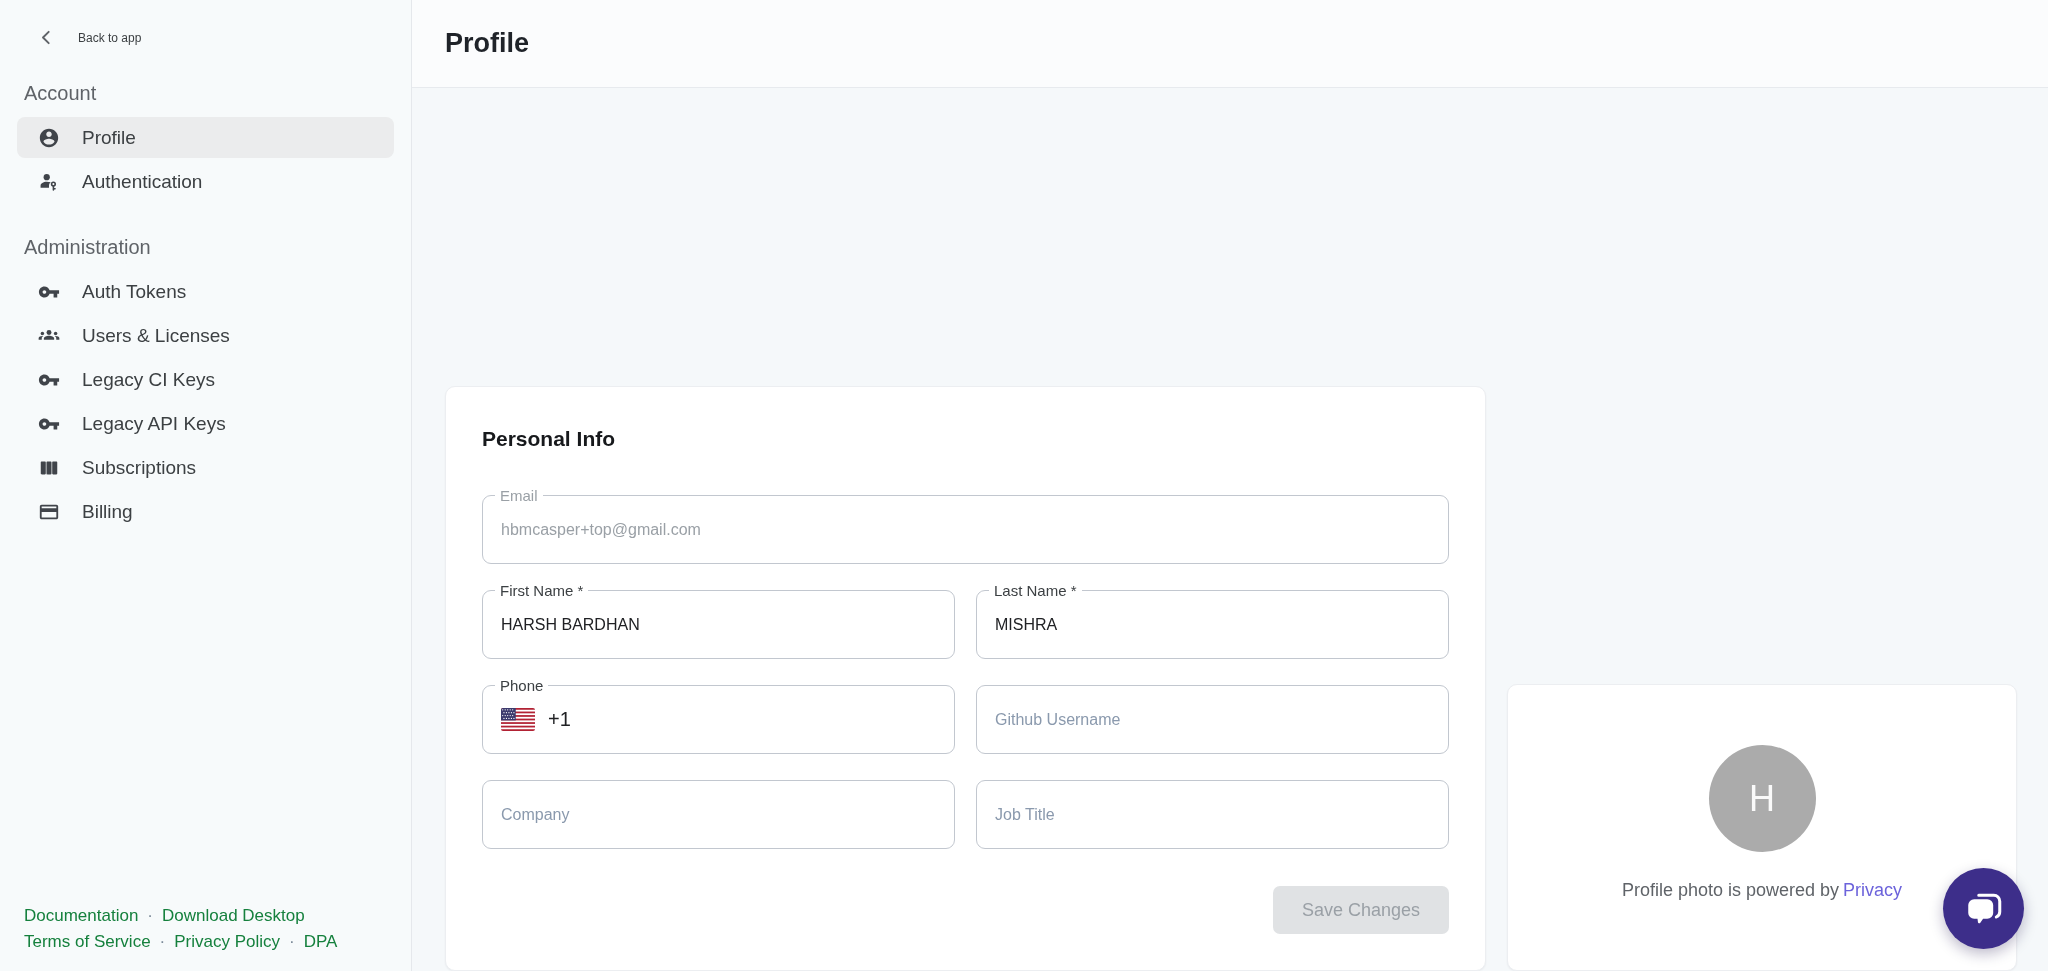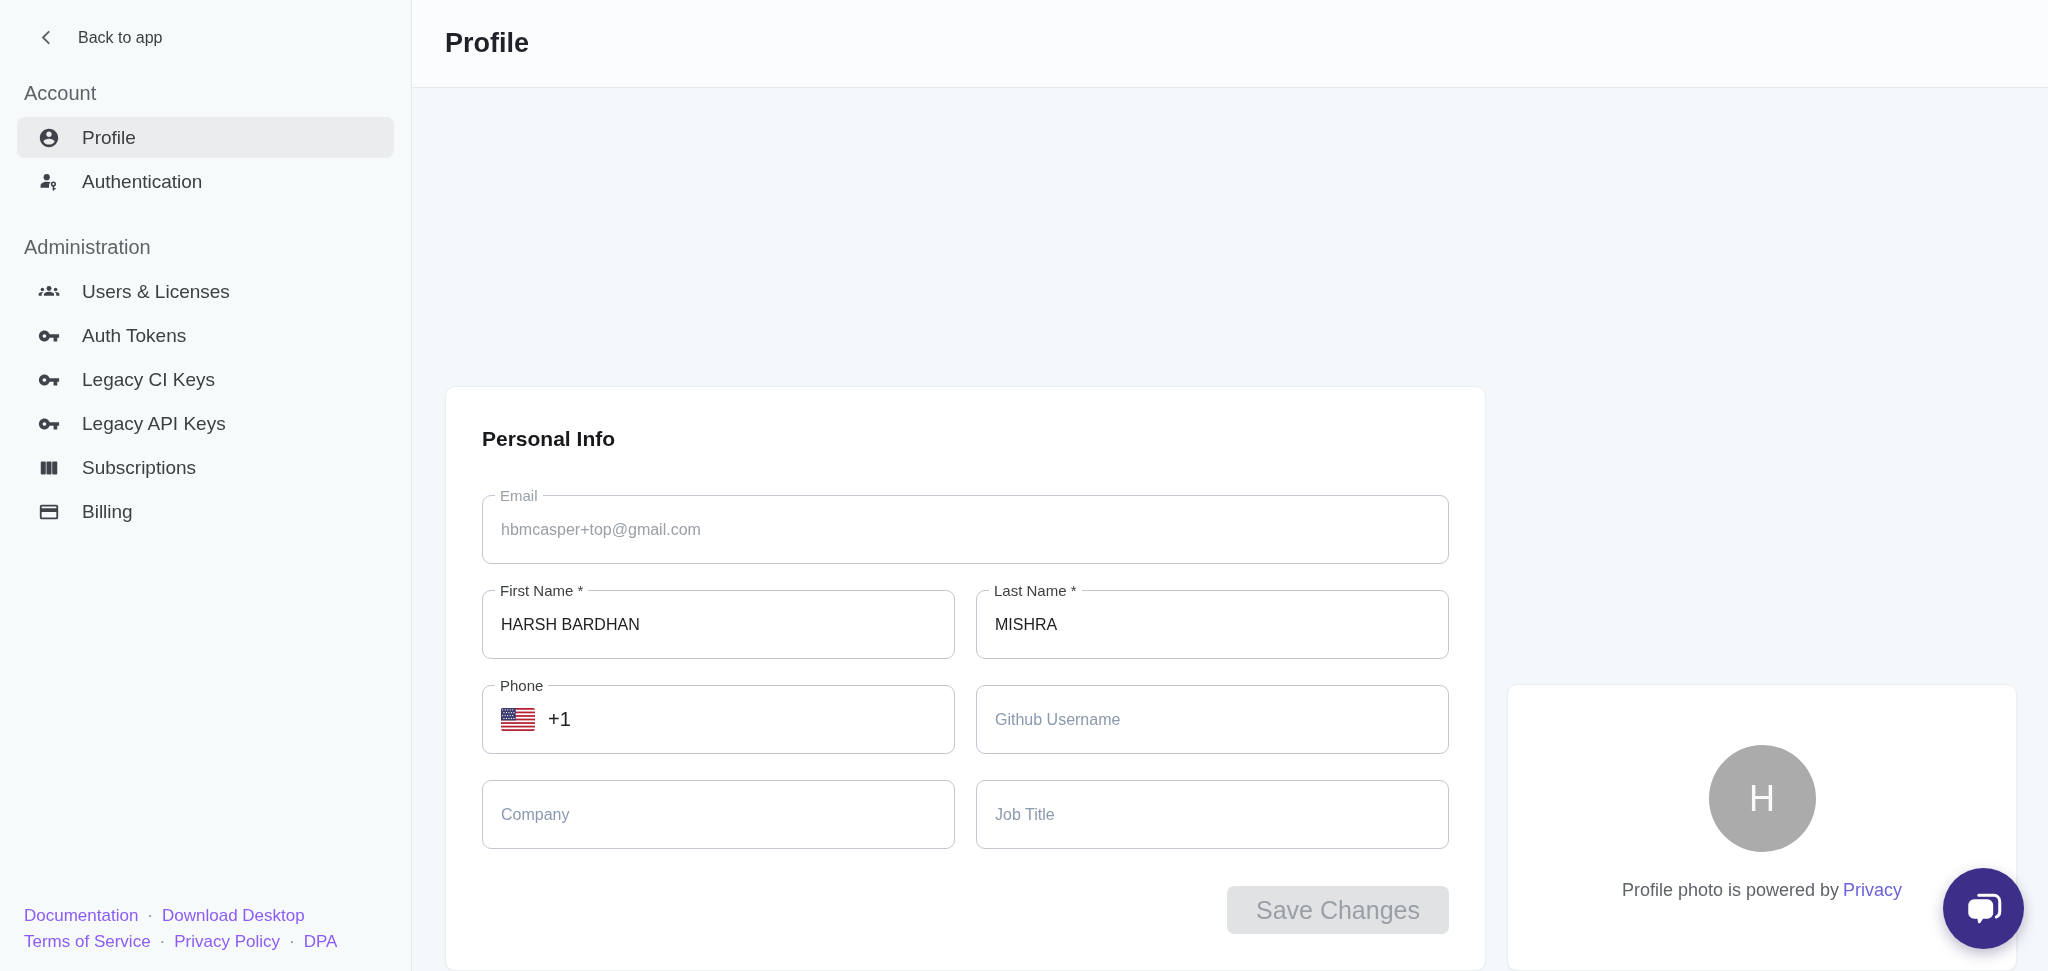--- a/index.html
+++ b/index.html
@@ -9,40 +9,40 @@
     font-family:"Liberation Sans", sans-serif;
     background:#f5f8fa; display:flex; position:relative;
   }
   
   .sidebar {
     width:412px; flex-shrink:0; position:relative;
     background:#f7fafb; border-right:1px solid #e5e8ec;
   }
   .back-row {
     display:flex; align-items:center; gap:21px;
-    padding:27px 0 0 36px; font-size:16px; font-weight:500; color:#3c4043;
+    padding:27px 0 0 36px; font-size:12px; font-weight:500; color:#3c4043;
     cursor:pointer;
   }
   .back-row svg { width:21px; height:21px; color:#5f6368; }
   .section-title {
     margin:34px 0 12px 24px; font-size:20px; font-weight:400; color:#5f6368;
   }
   .nav { padding:0 17px; }
   .nav-item {
     display:flex; align-items:center; gap:22px;
     height:41px; margin-bottom:3px; border-radius:8px; padding-left:21px;
     font-size:19px; color:#3c4043; cursor:pointer;
   }
   .nav-item.selected { background:#ebeced; }
   .nav-item .nav-icon { width:22px; height:22px; flex-shrink:0; color:#40444a; }
   .sidebar-footer {
     position:absolute; left:24px; bottom:16px;
     font-size:17px; color:#5a6b81; line-height:26px;
   }
-  .sidebar-footer a { color:#8b5cf6; text-decoration:none; cursor:pointer; }
+  .sidebar-footer a { color:#15803d; text-decoration:none; cursor:pointer; }
   .sep { margin:0 9px; color:#7c8a99; }
   
   .main { flex:1; display:flex; flex-direction:column; min-width:0; }
   .main-header {
     height:88px; background:#fbfcfd; border-bottom:1px solid #e7eaee;
     display:flex; align-items:center; padding-left:33px; flex-shrink:0;
   }
   .page-title { font-size:27px; font-weight:700; color:#1f2329; }
   .content {
     flex:1; padding:23px 0 0 33px;
@@ -74,21 +74,21 @@
   .field input.muted-text { color:#9aa0a6; }
   .phone-flag {
     width:34px; height:23px; margin-right:13px; flex-shrink:0;
     border-radius:2px; overflow:hidden; cursor:pointer;
   }
   .dial { font-size:20px; font-weight:500; color:#202124; }
   .actions { margin-top:37px; display:flex; justify-content:flex-end; }
   .save-btn {
     height:48px; padding:0 29px; border:none; border-radius:7px;
     background:#e0e2e4; color:#9aa0a6; font-family:inherit;
-    font-size:25px; font-weight:500; cursor:default;
+    font-size:18px; font-weight:500; cursor:default;
   }
   
   .gravatar-card {
     width:510px; height:287px;
     display:flex; flex-direction:column; align-items:center;
   }
   .avatar {
     margin-top:60px; width:107px; height:107px; border-radius:50%;
     background:#ababab; color:#fafafa; font-size:36px;
     display:flex; align-items:center; justify-content:center;
@@ -132,34 +132,34 @@
         <path d="M16.8 16.3v4.4M16.8 19.4h1.8" fill="none" stroke="currentColor" stroke-width="1.7" stroke-linecap="round"></path>
       </svg>
       <span>Authentication</span>
     </div>
   </nav>
 
   <div class="section-title">Administration</div>
   <nav class="nav">
     <div class="nav-item">
       <svg class="nav-icon" viewBox="0 0 24 24" fill="currentColor">
+        <path d="M12.65 10C11.83 7.67 9.61 6 7 6c-3.31 0-6 2.69-6 6s2.69 6 6 6c2.61 0 4.83-1.67 5.65-4H17v4h4v-4h2v-4H12.65zM7 14c-1.1 0-2-.9-2-2s.9-2 2-2 2 .9 2 2-.9 2-2 2z"></path>
+      </svg>
+      <span>Auth Tokens</span>
+    </div>
+    <div class="nav-item">
+      <svg class="nav-icon" viewBox="0 0 24 24" fill="currentColor">
         <circle cx="12" cy="8.2" r="2.7"></circle>
         <path d="M12 11.7c-2.7 0-5.6 1.2-5.6 3V16h11.2v-1.3c0-1.8-2.9-3-5.6-3z"></path>
         <circle cx="4.8" cy="9.3" r="1.9"></circle>
         <path d="M4.8 11.9c-2 0-4.1 1-4.1 2.4V16h3.4v-1.6c0-.9.6-1.8 1.7-2.4-.3-.1-.6-.1-1-.1z"></path>
         <circle cx="19.2" cy="9.3" r="1.9"></circle>
         <path d="M19.2 11.9c-.4 0-.7 0-1 .1 1.1.6 1.7 1.5 1.7 2.4V16h3.4v-1.7c0-1.4-2.1-2.4-4.1-2.4z"></path>
       </svg>
       <span>Users &amp; Licenses</span>
-    </div>
-    <div class="nav-item">
-      <svg class="nav-icon" viewBox="0 0 24 24" fill="currentColor">
-        <path d="M12.65 10C11.83 7.67 9.61 6 7 6c-3.31 0-6 2.69-6 6s2.69 6 6 6c2.61 0 4.83-1.67 5.65-4H17v4h4v-4h2v-4H12.65zM7 14c-1.1 0-2-.9-2-2s.9-2 2-2 2 .9 2 2-.9 2-2 2z"></path>
-      </svg>
-      <span>Auth Tokens</span>
     </div>
     <div class="nav-item">
       <svg class="nav-icon" viewBox="0 0 24 24" fill="currentColor">
         <path d="M12.65 10C11.83 7.67 9.61 6 7 6c-3.31 0-6 2.69-6 6s2.69 6 6 6c2.61 0 4.83-1.67 5.65-4H17v4h4v-4h2v-4H12.65zM7 14c-1.1 0-2-.9-2-2s.9-2 2-2 2 .9 2 2-.9 2-2 2z"></path>
       </svg>
       <span>Legacy CI Keys</span>
     </div>
     <div class="nav-item">
       <svg class="nav-icon" viewBox="0 0 24 24" fill="currentColor">
         <path d="M12.65 10C11.83 7.67 9.61 6 7 6c-3.31 0-6 2.69-6 6s2.69 6 6 6c2.61 0 4.83-1.67 5.65-4H17v4h4v-4h2v-4H12.65zM7 14c-1.1 0-2-.9-2-2s.9-2 2-2 2 .9 2 2-.9 2-2 2z"></path>

